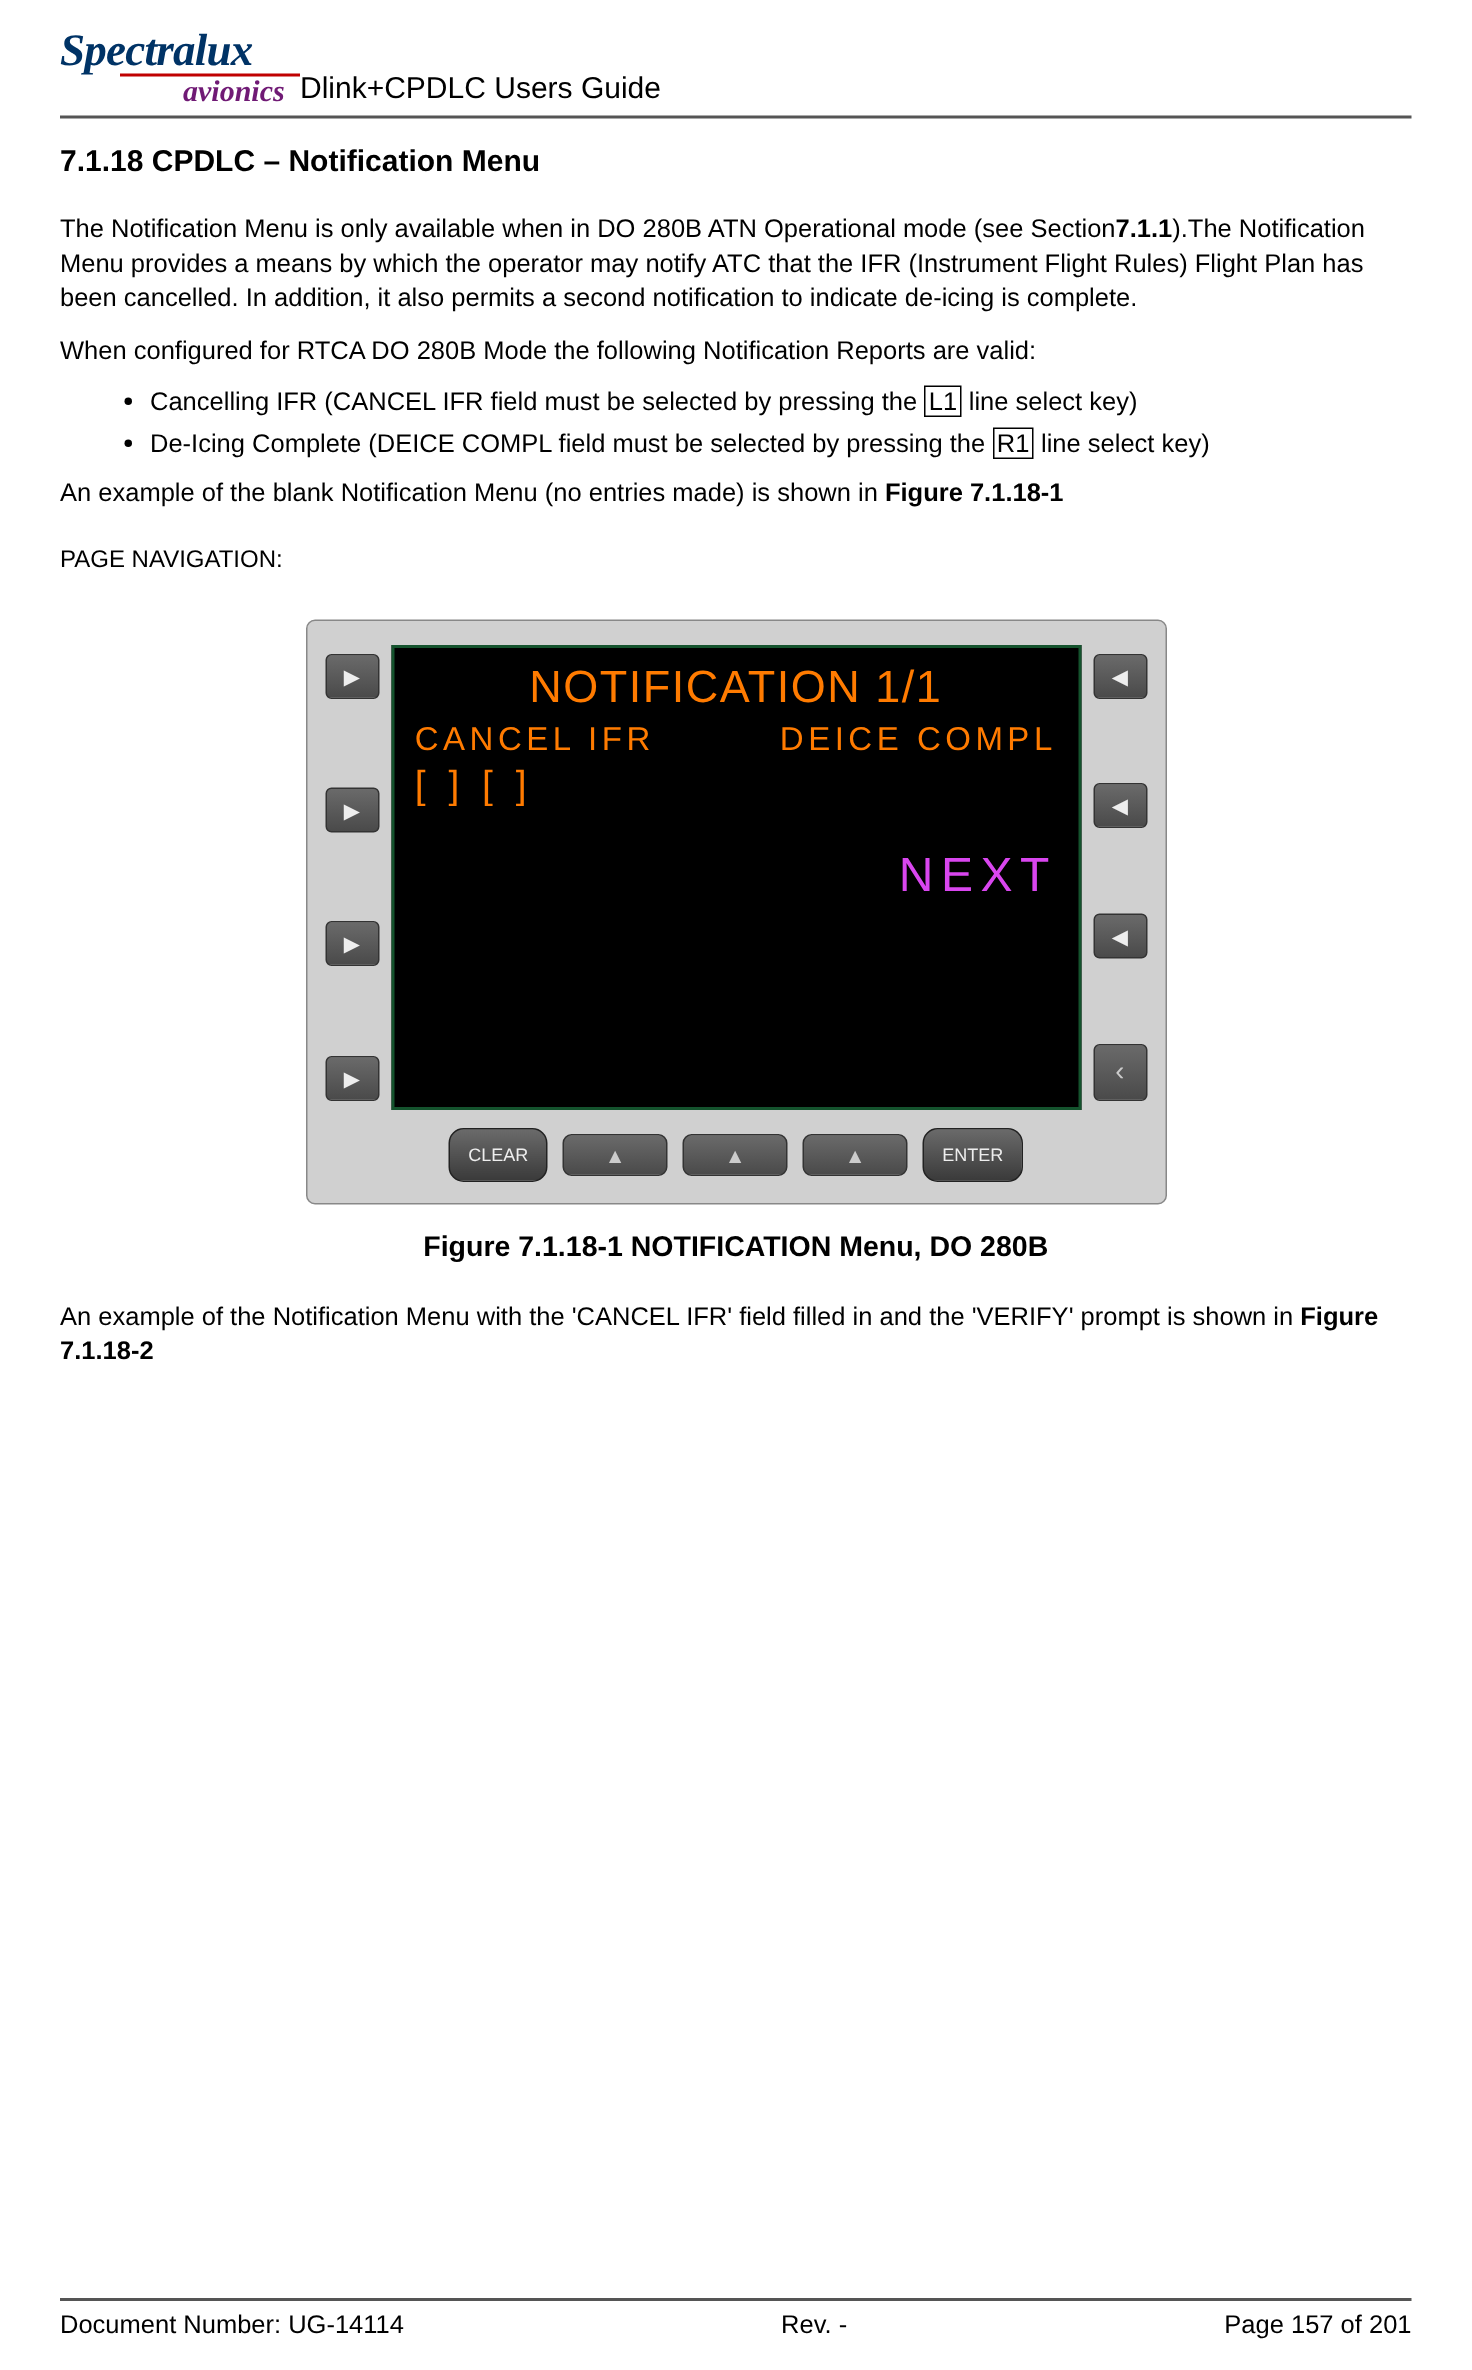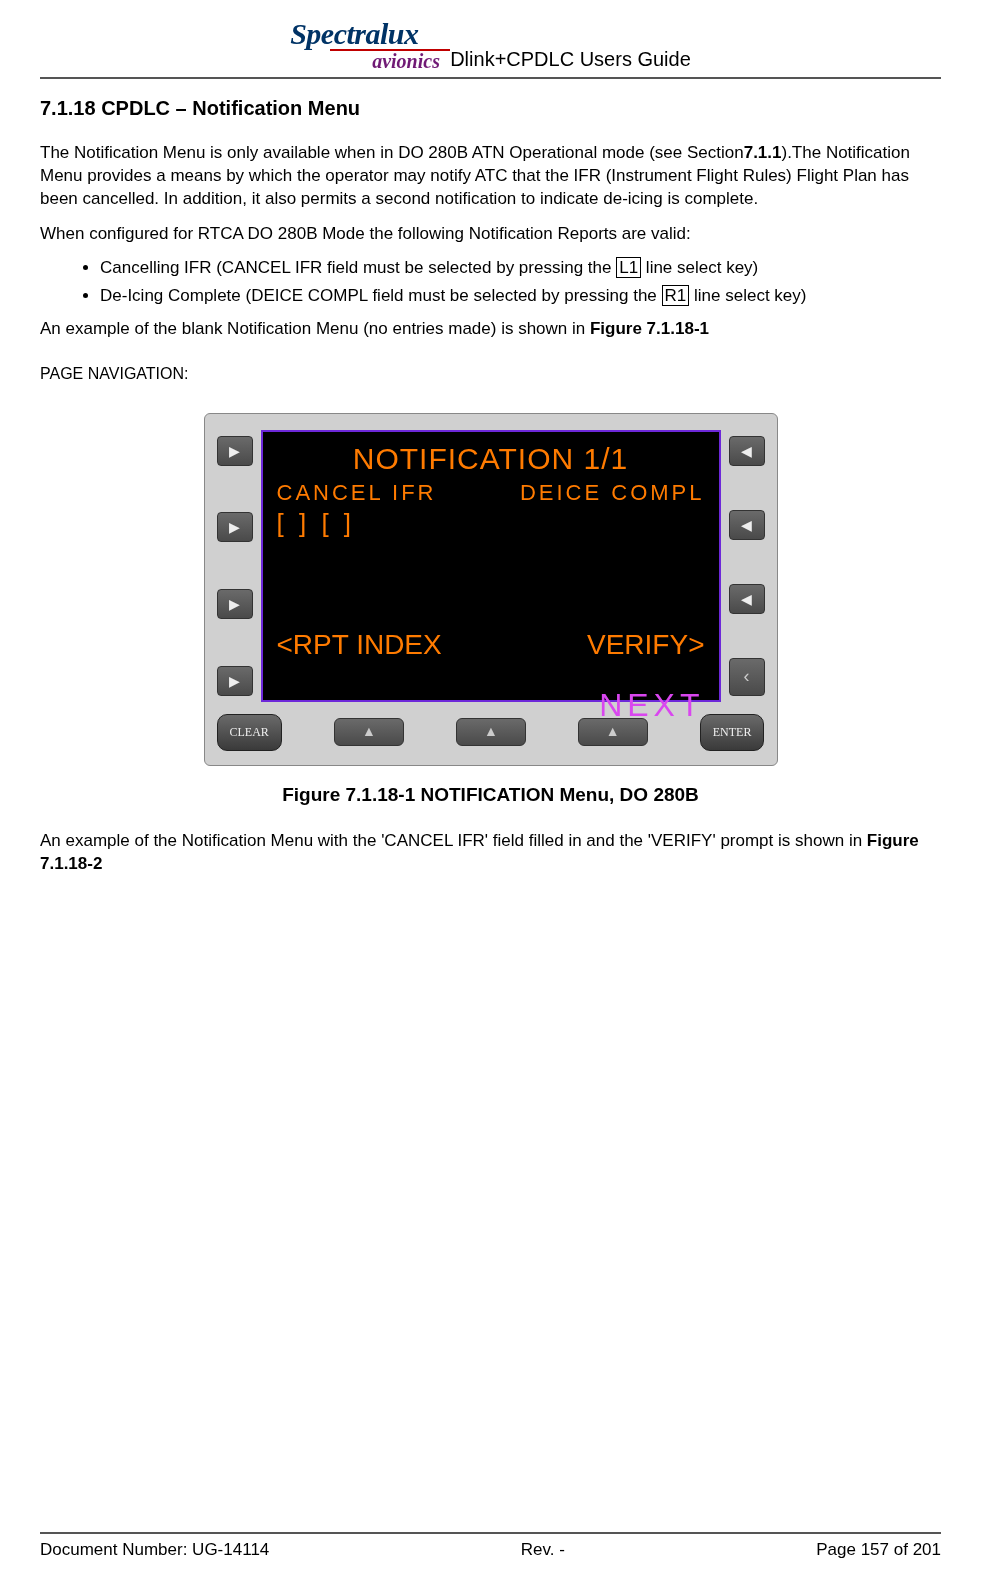--- a/index.html
+++ b/index.html
@@ -10,21 +10,21 @@
       background: white;
       color: black;
     }
     .page {
       padding: 20px 40px 20px 40px;
       position: relative;
       min-height: 1580px;
     }
     .header {
       display: flex;
-      justify-content: center;
+      justify-content: flex-start;
       align-items: flex-end;
       border-bottom: 2px solid #555;
       padding-bottom: 6px;
       margin-bottom: 18px;
     }
     .logo {
       display: flex;
       flex-direction: column;
       align-items: flex-start;
     }
@@ -134,23 +134,23 @@
       border: 1px solid #333;
       border-radius: 4px;
       display: flex;
       align-items: center;
       justify-content: center;
       color: #ccc;
       font-size: 18px;
     }
     .screen {
       width: 460px;
-      height: 272px;
+      height: 310px;
       background: black;
-      border: 2px solid #6d28d9;
+      border: 2px solid #14532d;
       padding: 10px 14px;
       font-family: "Arial Narrow", Arial, sans-serif;
       text-align: left;
       position: relative;
     }
     .screen-title {
       color: #ff7b00;
       font-size: 30px;
       text-align: center;
       letter-spacing: 1px;
@@ -178,25 +178,24 @@
     }
     .screen-next {
       color: #d946ef;
       font-size: 32px;
       text-align: right;
       margin-top: 26px;
       letter-spacing: 5px;
     }
     .bottom-row {
       display: flex;
-      justify-content: space-between;
+      justify-content: center;
       align-items: center;
       margin-top: 12px;
       gap: 10px;
-      font-family: Liberation Serif, serif;
     }
     .oval-btn {
       background: linear-gradient(#6a6a6a, #3a3a3a);
       border: 1px solid #222;
       border-radius: 10px;
       color: #eee;
       font-size: 12px;
       padding: 10px 12px;
       min-width: 56px;
       text-align: center;
@@ -279,24 +278,20 @@
           <div class="side-key">▶</div>
           <div class="side-key">▶</div>
         </div>
         <div class="screen">
           <div class="screen-title">NOTIFICATION   1/1</div>
           <div class="screen-labels">
             <span>CANCEL IFR</span>
             <span>DEICE COMPL</span>
           </div>
           <div class="screen-brackets">[      ]   [      ]</div>
-          <div class="screen-nav">
-            <span>&lt;RPT INDEX</span>
-            <span>VERIFY&gt;</span>
-          </div>
           <div class="screen-next">NEXT</div>
         </div>
         <div class="side-col">
           <div class="side-key">◀</div>
           <div class="side-key">◀</div>
           <div class="side-key">◀</div>
           <div class="arrow-key">‹</div>
         </div>
       </div>
       <div class="bottom-row">

